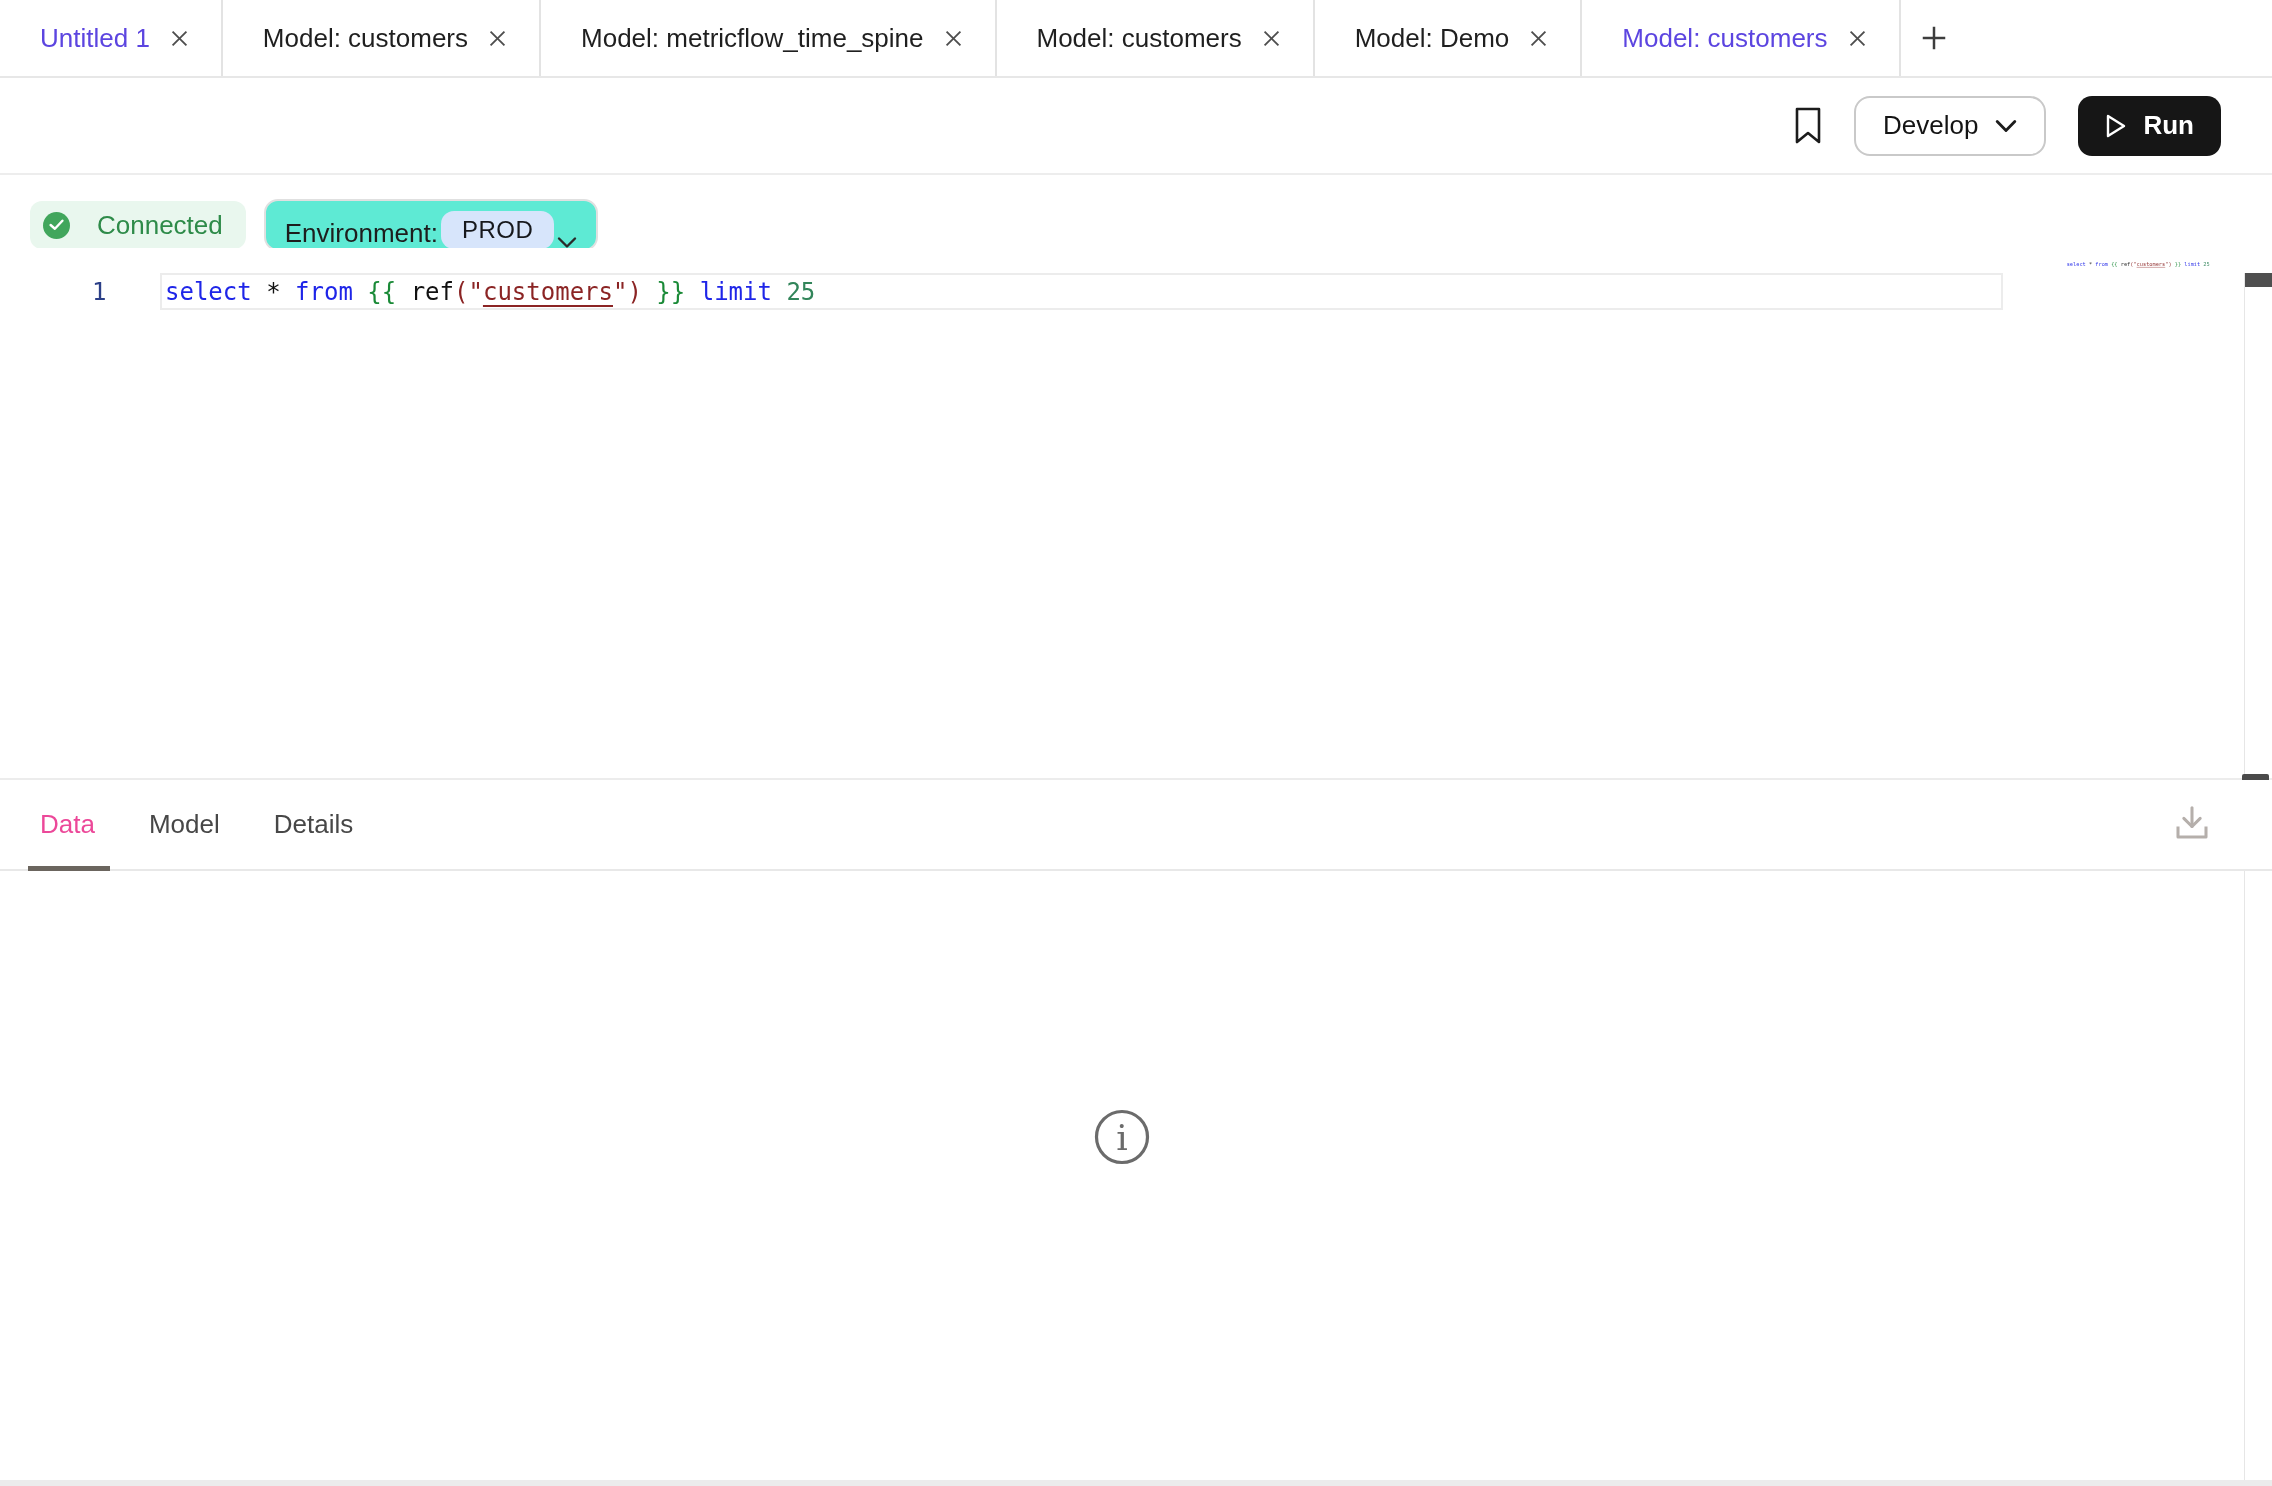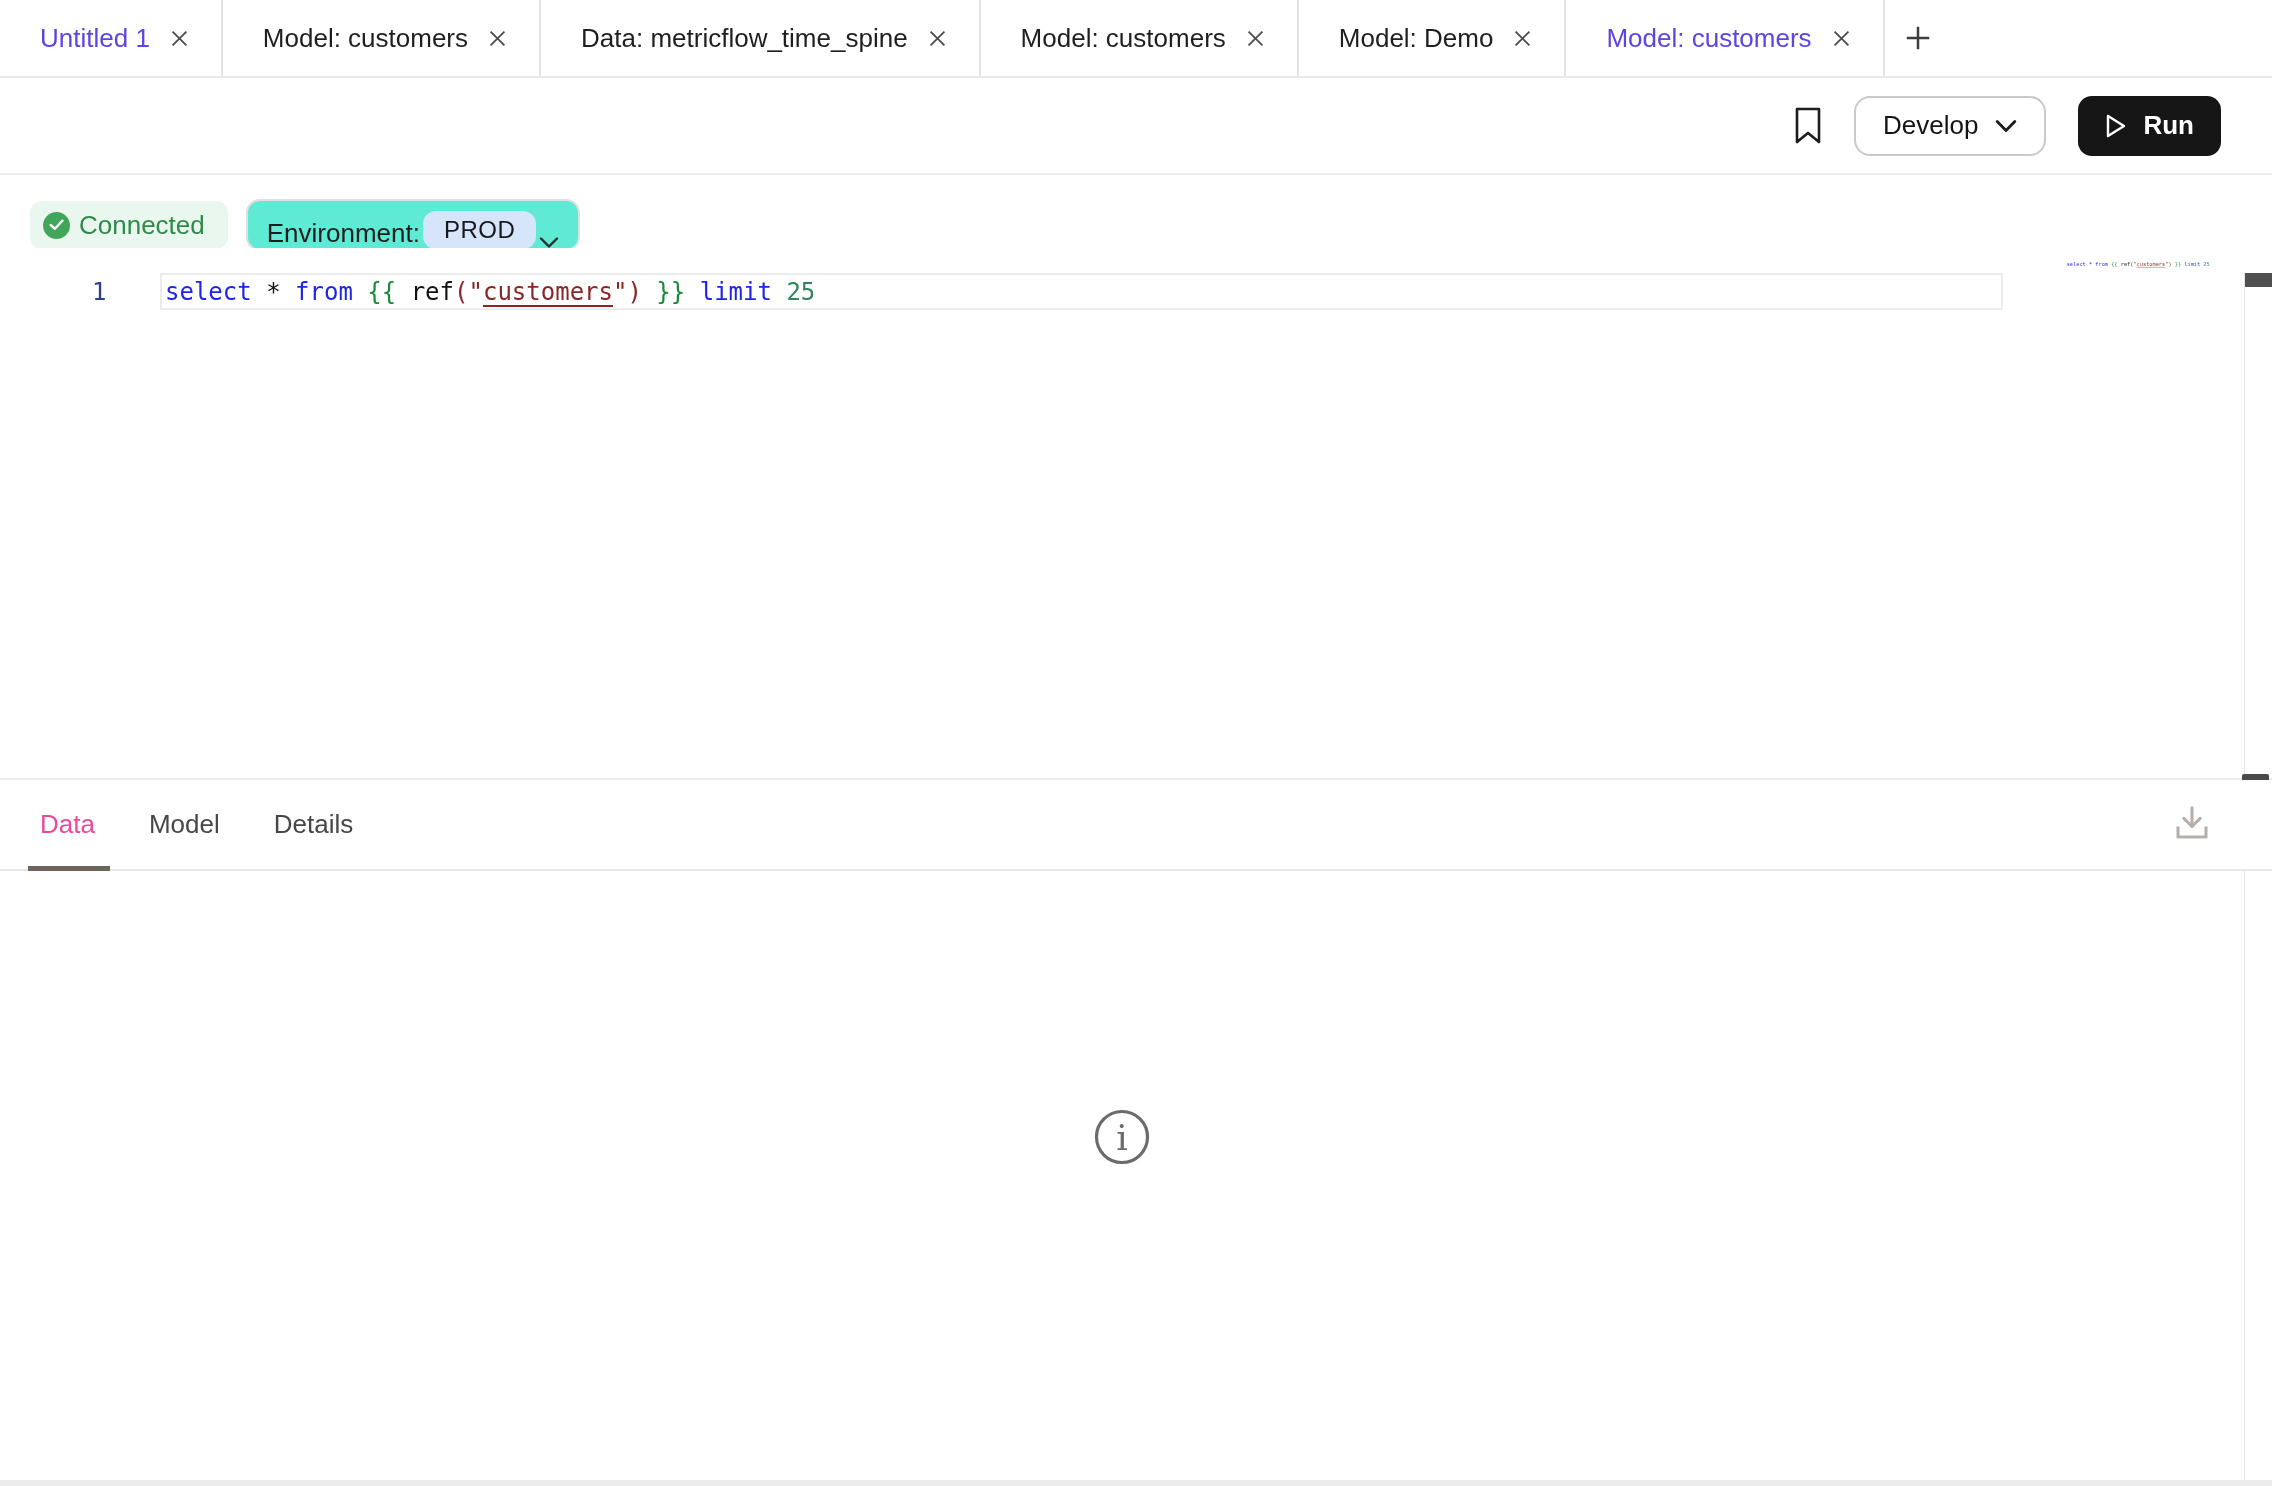--- a/index.html
+++ b/index.html
@@ -20,21 +20,21 @@
            display:flex;align-items:center;justify-content:flex-end;gap:32px;padding-right:51px;box-sizing:border-box;background:#fff;}
   .bookmark-btn{display:flex;align-items:center;color:#1c1c1c;}
   .develop-btn{height:60px;border:2px solid #c9c9c9;border-radius:16px;padding:0 27px;background:#fff;
                display:flex;align-items:center;gap:17px;font-size:26px;color:#141414;font-family:inherit;}
   .run-btn{height:60px;border:none;border-radius:14px;padding:0 27px;background:var(--run_button_bg,#161616);
            display:flex;align-items:center;gap:16px;font-size:26px;font-weight:600;color:#fff;font-family:inherit;}
 
   
   .statusrow{position:absolute;top:199px;left:30px;display:flex;align-items:center;gap:18px;}
   .conn-badge{height:48px;border-radius:12px;background:var(--connected_bg,#e9f7ee);
-              display:flex;align-items:center;gap:9px;padding:0 23px 0 13px;
+              display:flex;align-items:center;gap:27px;padding:0 23px 0 13px;
               font-size:26px;font-weight:500;color:var(--connected_green,#2e8b49);justify-content:flex-end;}
   .check-circle{width:27px;height:27px;border-radius:50%;background:#41a65c;display:flex;align-items:center;justify-content:center;}
   .env-control{height:48px;border:2px solid #e0e0e0;border-radius:14px;background:#5eead4;
                display:flex;align-items:flex-end;gap:3px;padding:0 19px;}
   .env-label{font-size:26px;font-weight:500;color:#1d1d1d;}
   .env-pill{height:38px;border-radius:13px;background:var(--prod_pill_bg,#d7e5fb);
             display:flex;align-items:center;padding:0 21px;font-size:24px;font-weight:400;color:#16181c;letter-spacing:.5px;}
   .env-chevron{display:flex;align-items:center;color:#2a2a2a;}
 
   
@@ -87,21 +87,21 @@
         <div class="tab">
     <span class="tab-label">Model: customers</span>
     <span class="tab-close">
       <svg width="23" height="23" viewBox="0 0 20 20" fill="none" stroke="currentColor" stroke-width="1.6">
         <line x1="4" y1="4" x2="16" y2="16"></line>
               <line x1="16" y1="4" x2="4" y2="16"></line>
       </svg>
     </span>
   </div>
         <div class="tab">
-    <span class="tab-label">Data: metricflow_time_spine</span>
+    <span class="tab-label">Model: metricflow_time_spine</span>
     <span class="tab-close">
       <svg width="23" height="23" viewBox="0 0 20 20" fill="none" stroke="currentColor" stroke-width="1.6">
         <line x1="4" y1="4" x2="16" y2="16"></line>
               <line x1="16" y1="4" x2="4" y2="16"></line>
       </svg>
     </span>
   </div>
         <div class="tab">
     <span class="tab-label">Model: customers</span>
     <span class="tab-close">

